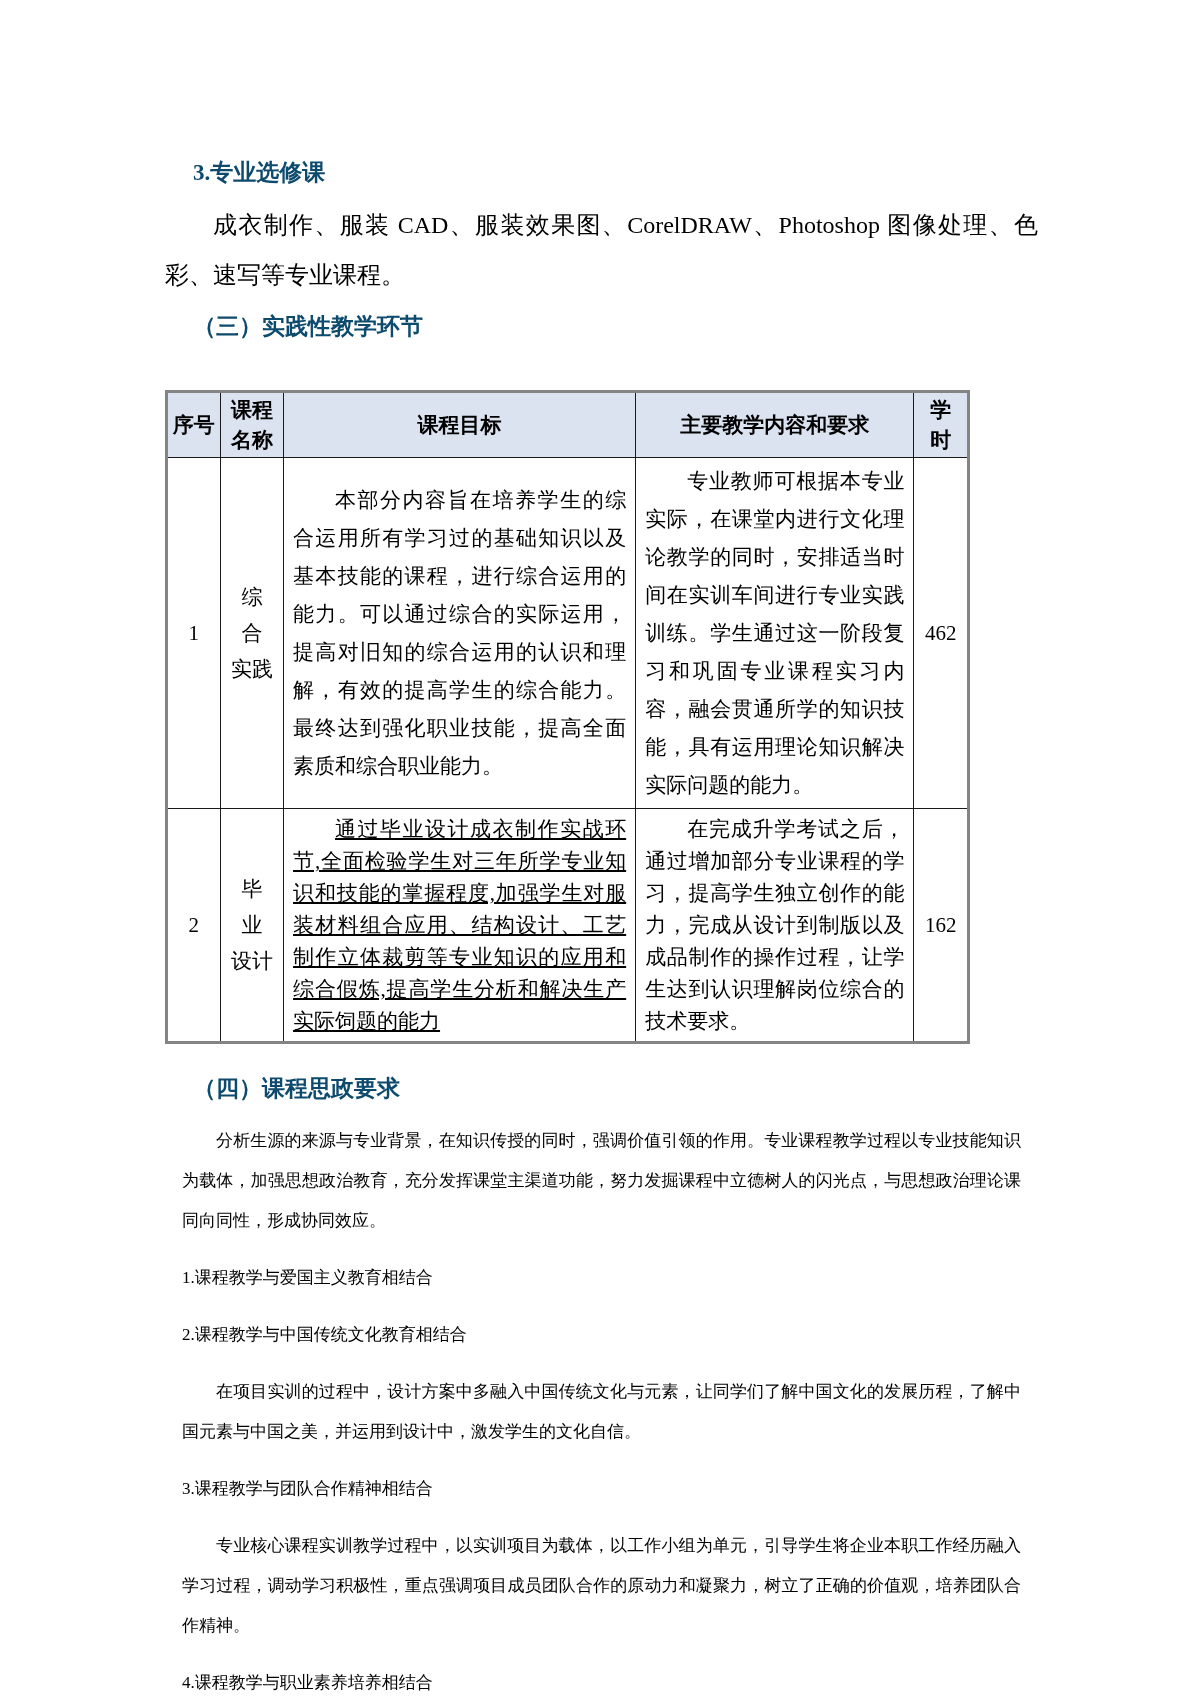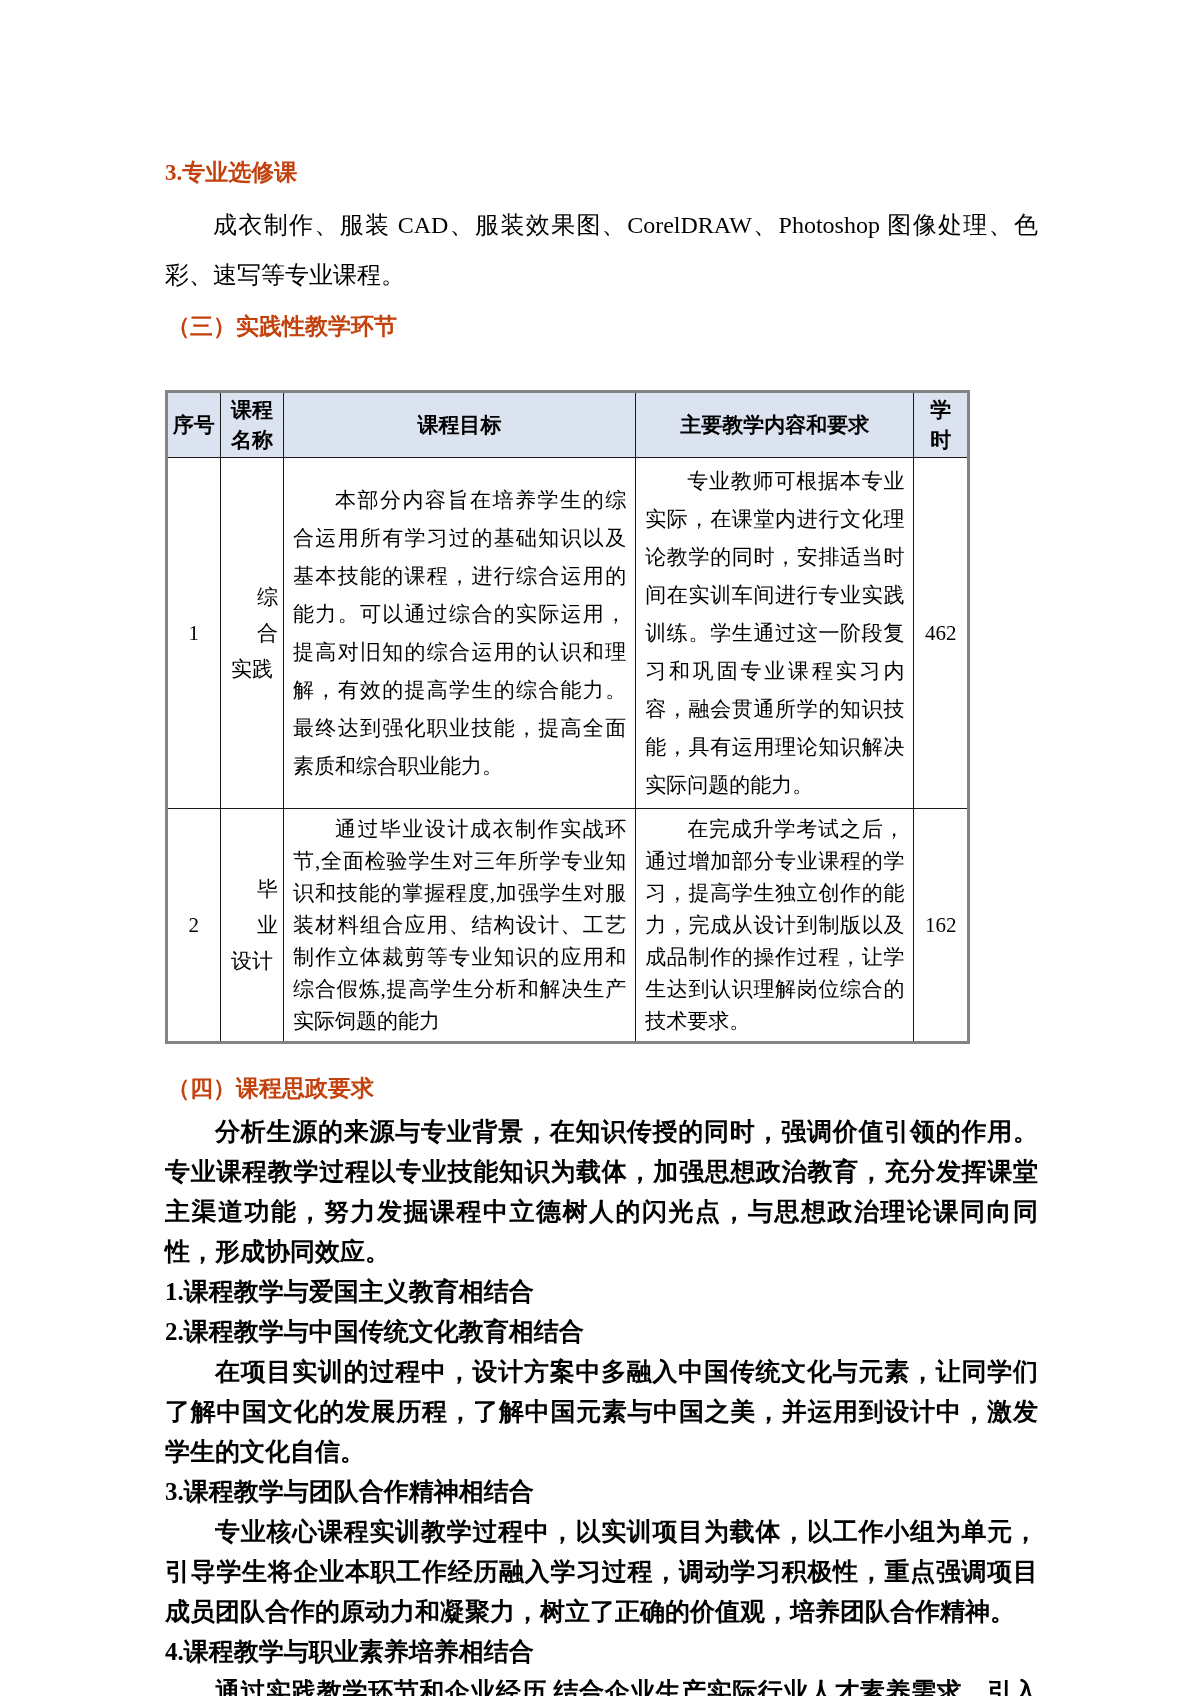--- a/index.html
+++ b/index.html
@@ -16,21 +16,22 @@
   .content {
     position:absolute;
     left:165px;
     top:158px;
     width:873px;
   }
   h2.doc-heading {
     font-size:23px;
     font-weight:bold;
     line-height:30px;
-    color:#c2410c;
+    color:#0c4a6e;
+    margin-left:28px;
   }
   .h-sec3 { margin:0 0 12px 0; }
   .h-prac { margin:12px 0 48px 2px; }
   .h-ideo { margin:30px 0 8px 2px; }
 
   p.elective {
     font-size:24px;
     line-height:50px;
     text-indent:2em;
     text-align:justify;
@@ -57,39 +58,38 @@
     padding:2px 2px;
   }
   .col-seq   { width:6.7%; }
   .col-name  { width:7.9%; }
   .col-goal  { width:43.9%; }
   .col-cont  { width:34.7%; }
   .col-hours { width:6.8%; }
 
   td.c-seq, td.c-hours { text-align:center; }
   td.c-name { text-align:center; line-height:36px; padding:0 5px; }
-  td.c-name .l1 { word-spacing:10px;text-align:right; }
+  td.c-name .l1 { word-spacing:10px; }
   td.c-goal, td.c-cont { padding:4px 9px; }
   td.c-goal p, td.c-cont p {
     text-indent:2em;
     text-align:justify;
     margin:0;
   }
   tr.row1 { height:302px; }
   tr.row2 { height:190px; }
   tr.row1 td.c-goal p, tr.row1 td.c-cont p { line-height:38px; }
-  tr.row2 td.c-goal p { line-height:32px; }
+  tr.row2 td.c-goal p { line-height:32px;text-decoration:underline; }
   tr.row2 td.c-cont p { line-height:32px; }
 
   .sec4 p.body {
-    font-size:25px;
+    font-size:17px;
     line-height:40px;
     text-align:justify;
-    margin:0;
-    font-weight:bold;
+    margin:17px;
   }
   .sec4 p.indent { text-indent:2em; }
 </style>
 </head>
 <body>
 
 <div class="page">
   <div class="content">
 
     <h2 class="doc-heading h-sec3">3.专业选修课</h2>

